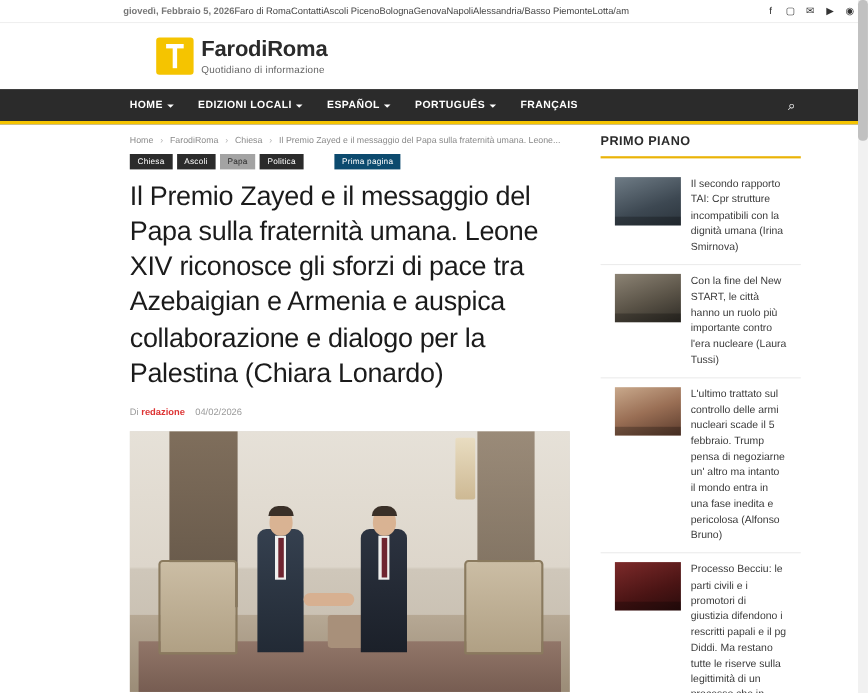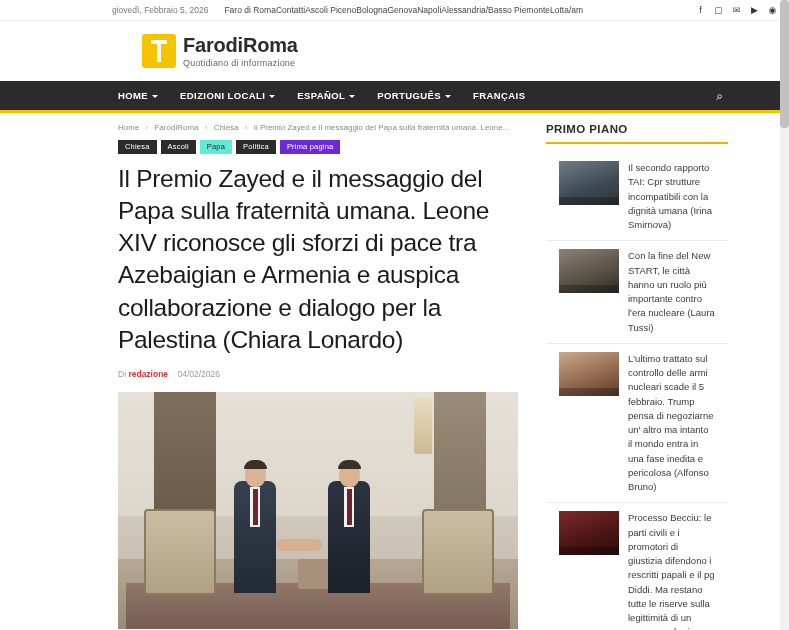--- a/index.html
+++ b/index.html
@@ -21,21 +21,21 @@
     height: 21px;
     background: #ffffff;
     border-bottom: 1px solid #efefef;
     display: flex;
     align-items: center;
     padding: 0 10px 0 112px;
     font-size: 8.5px;
     color: #555;
     position: relative;
   }
-  .topbar .date { color: #777; margin-right: 16px; white-space: nowrap; }
+  .topbar .date { color: #777; white-space: nowrap; font-weight: bold; }
   .topbar .tlinks { display: flex; align-items: center; white-space: nowrap; }
   .topbar .tlinks a { color: #444; text-decoration: none; }
   .topbar .socials {
     position: absolute; right: 12px; top: 0; height: 21px;
     display: flex; align-items: center; gap: 9px;
   }
   .topbar .socials span {
     font-size: 9px; color: #333; line-height: 1;
     display: inline-block; width: 9px; text-align: center;
   }
@@ -145,22 +145,22 @@
   .tags { display: flex; gap: 4px; margin-bottom: 9px; }
   .tag {
     font-size: 7.5px;
     color: #fff;
     background: #2b2b2b;
     padding: 3px 7px;
     line-height: 1;
     letter-spacing: .2px;
     cursor: pointer;
   }
-  .tag.yellow { background: #5eead4; color: #2b2b2b; }
-  .tag.grey { background: #6d28d9; }
+  .tag.yellow { background: #a3a3a3; color: #2b2b2b; }
+  .tag.grey { background: #0c4a6e; margin-left: 24px; }
 
   h1.headline {
     font-size: 24.5px;
     line-height: 1.32;
     font-weight: normal;
     color: #1b1b1b;
     letter-spacing: -0.3px;
     margin-bottom: 13px;
   }
   .byline {

